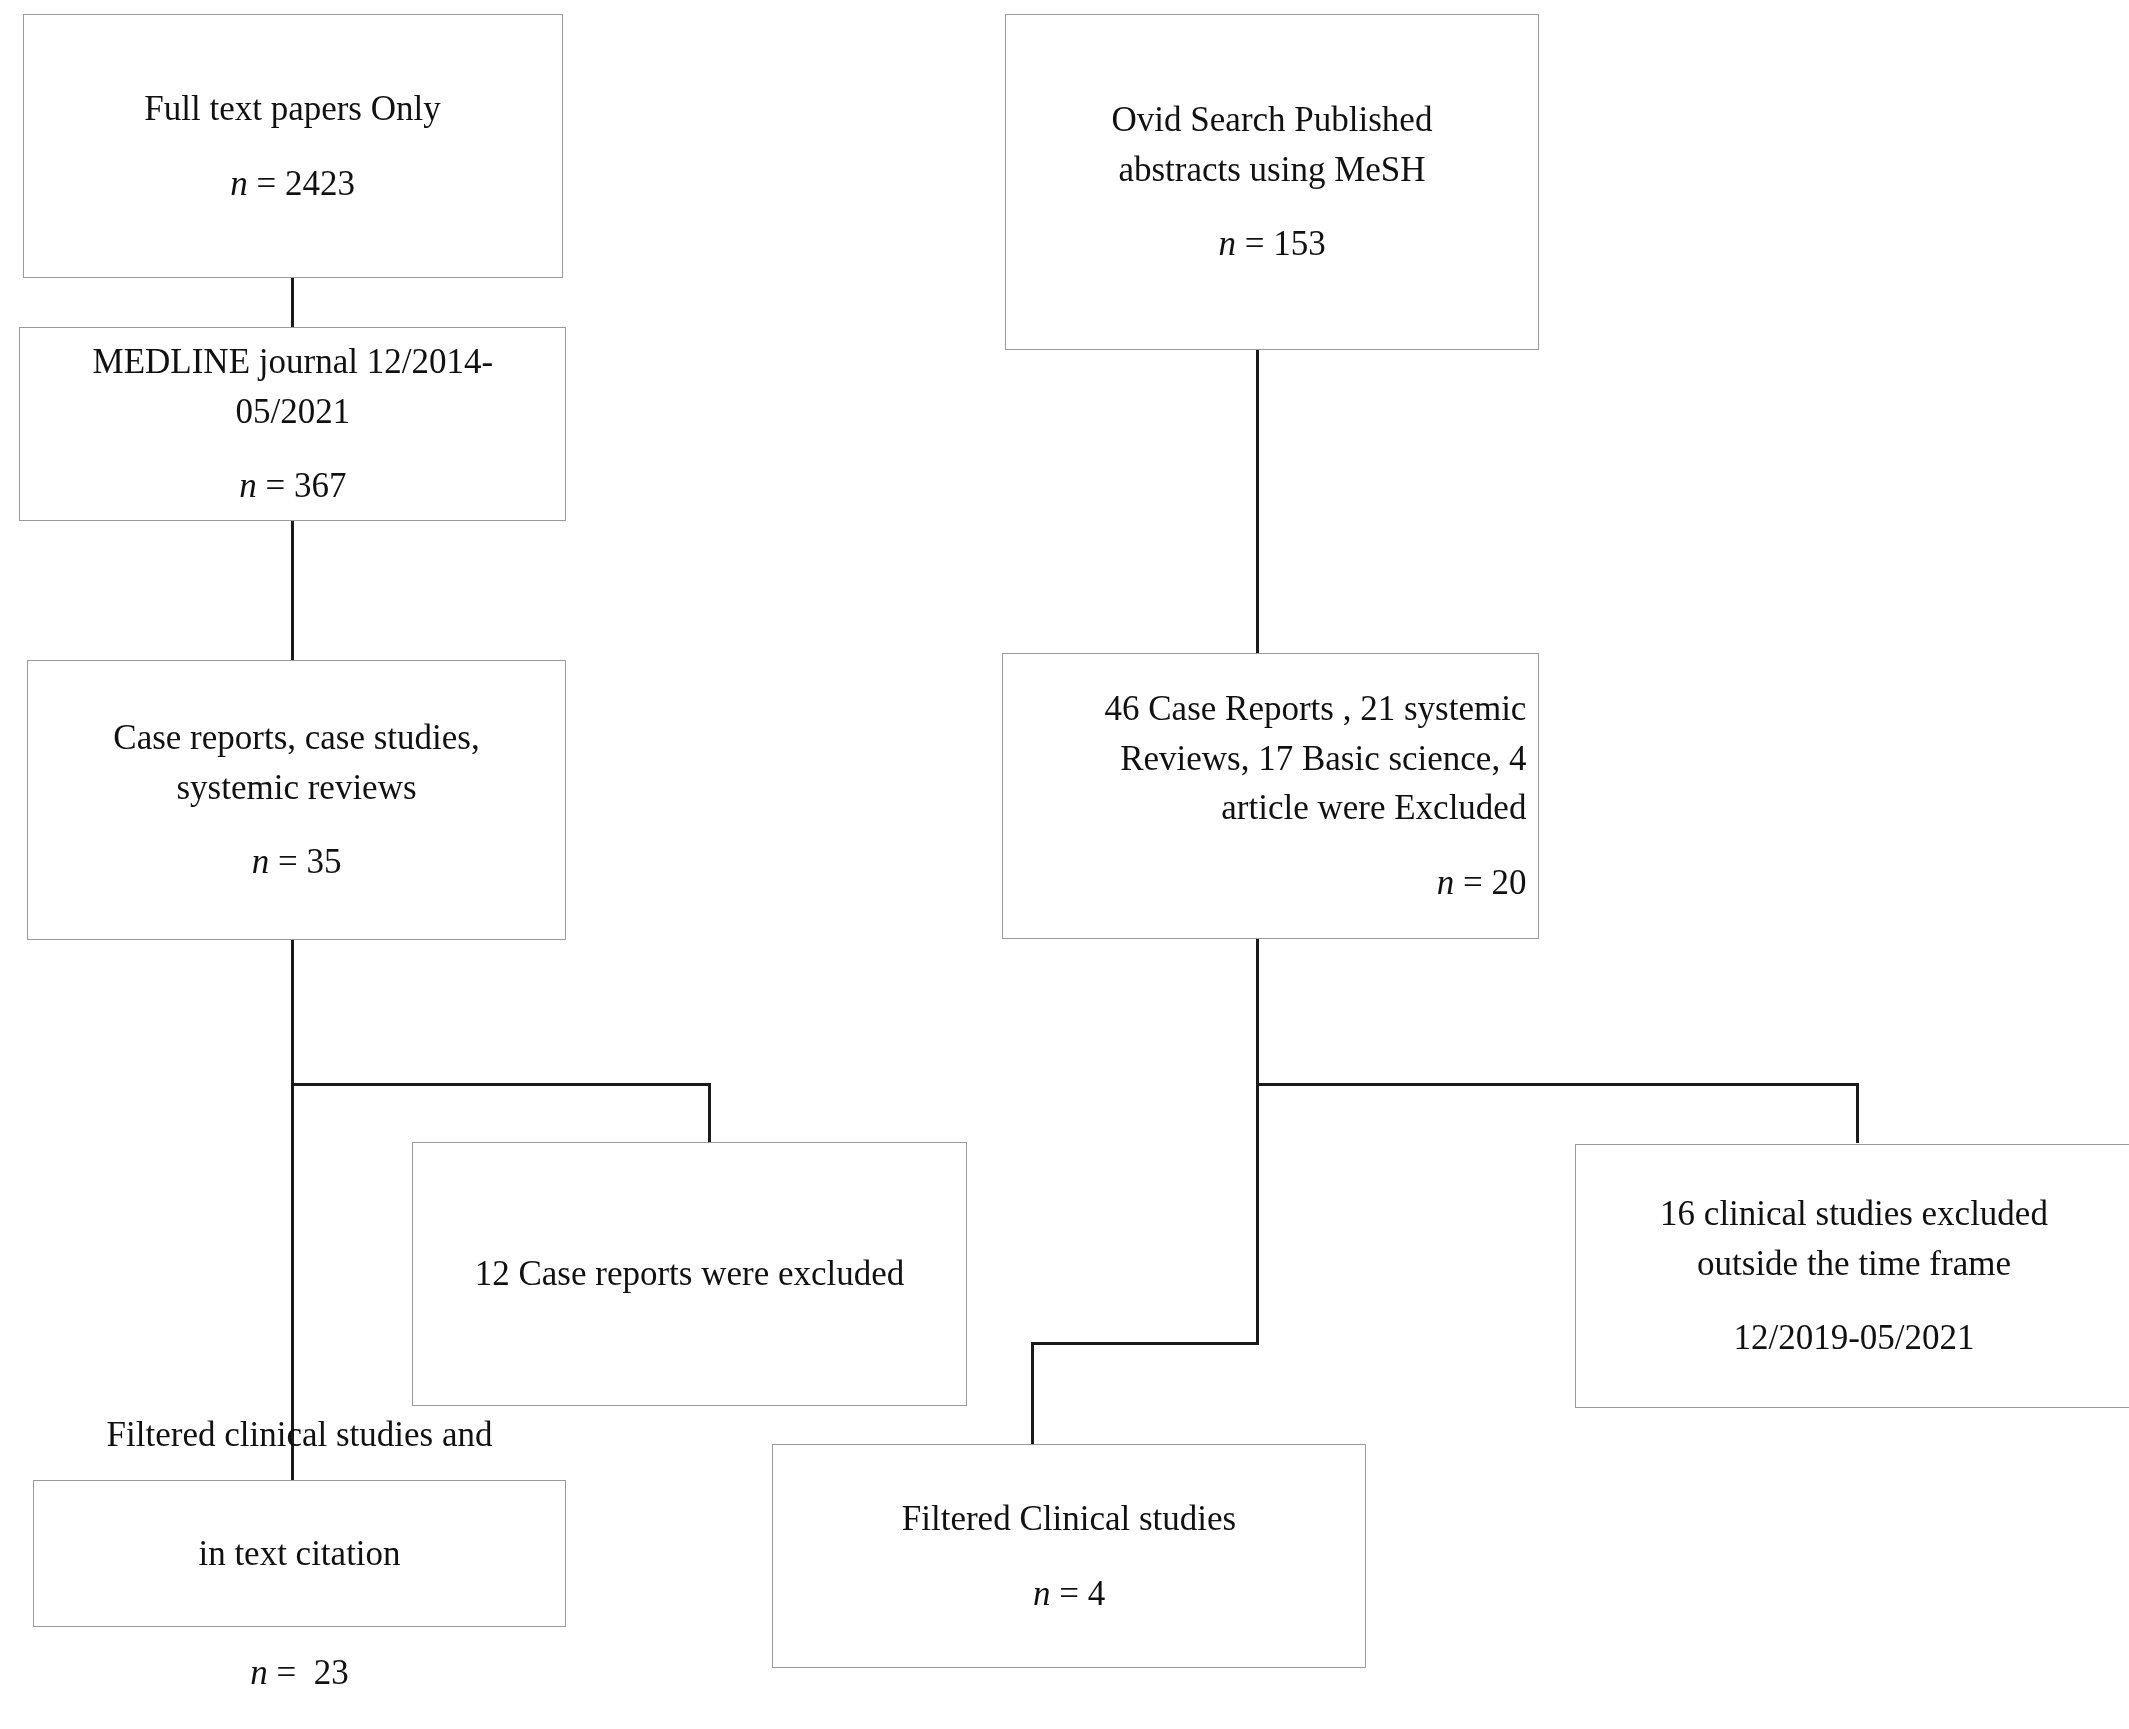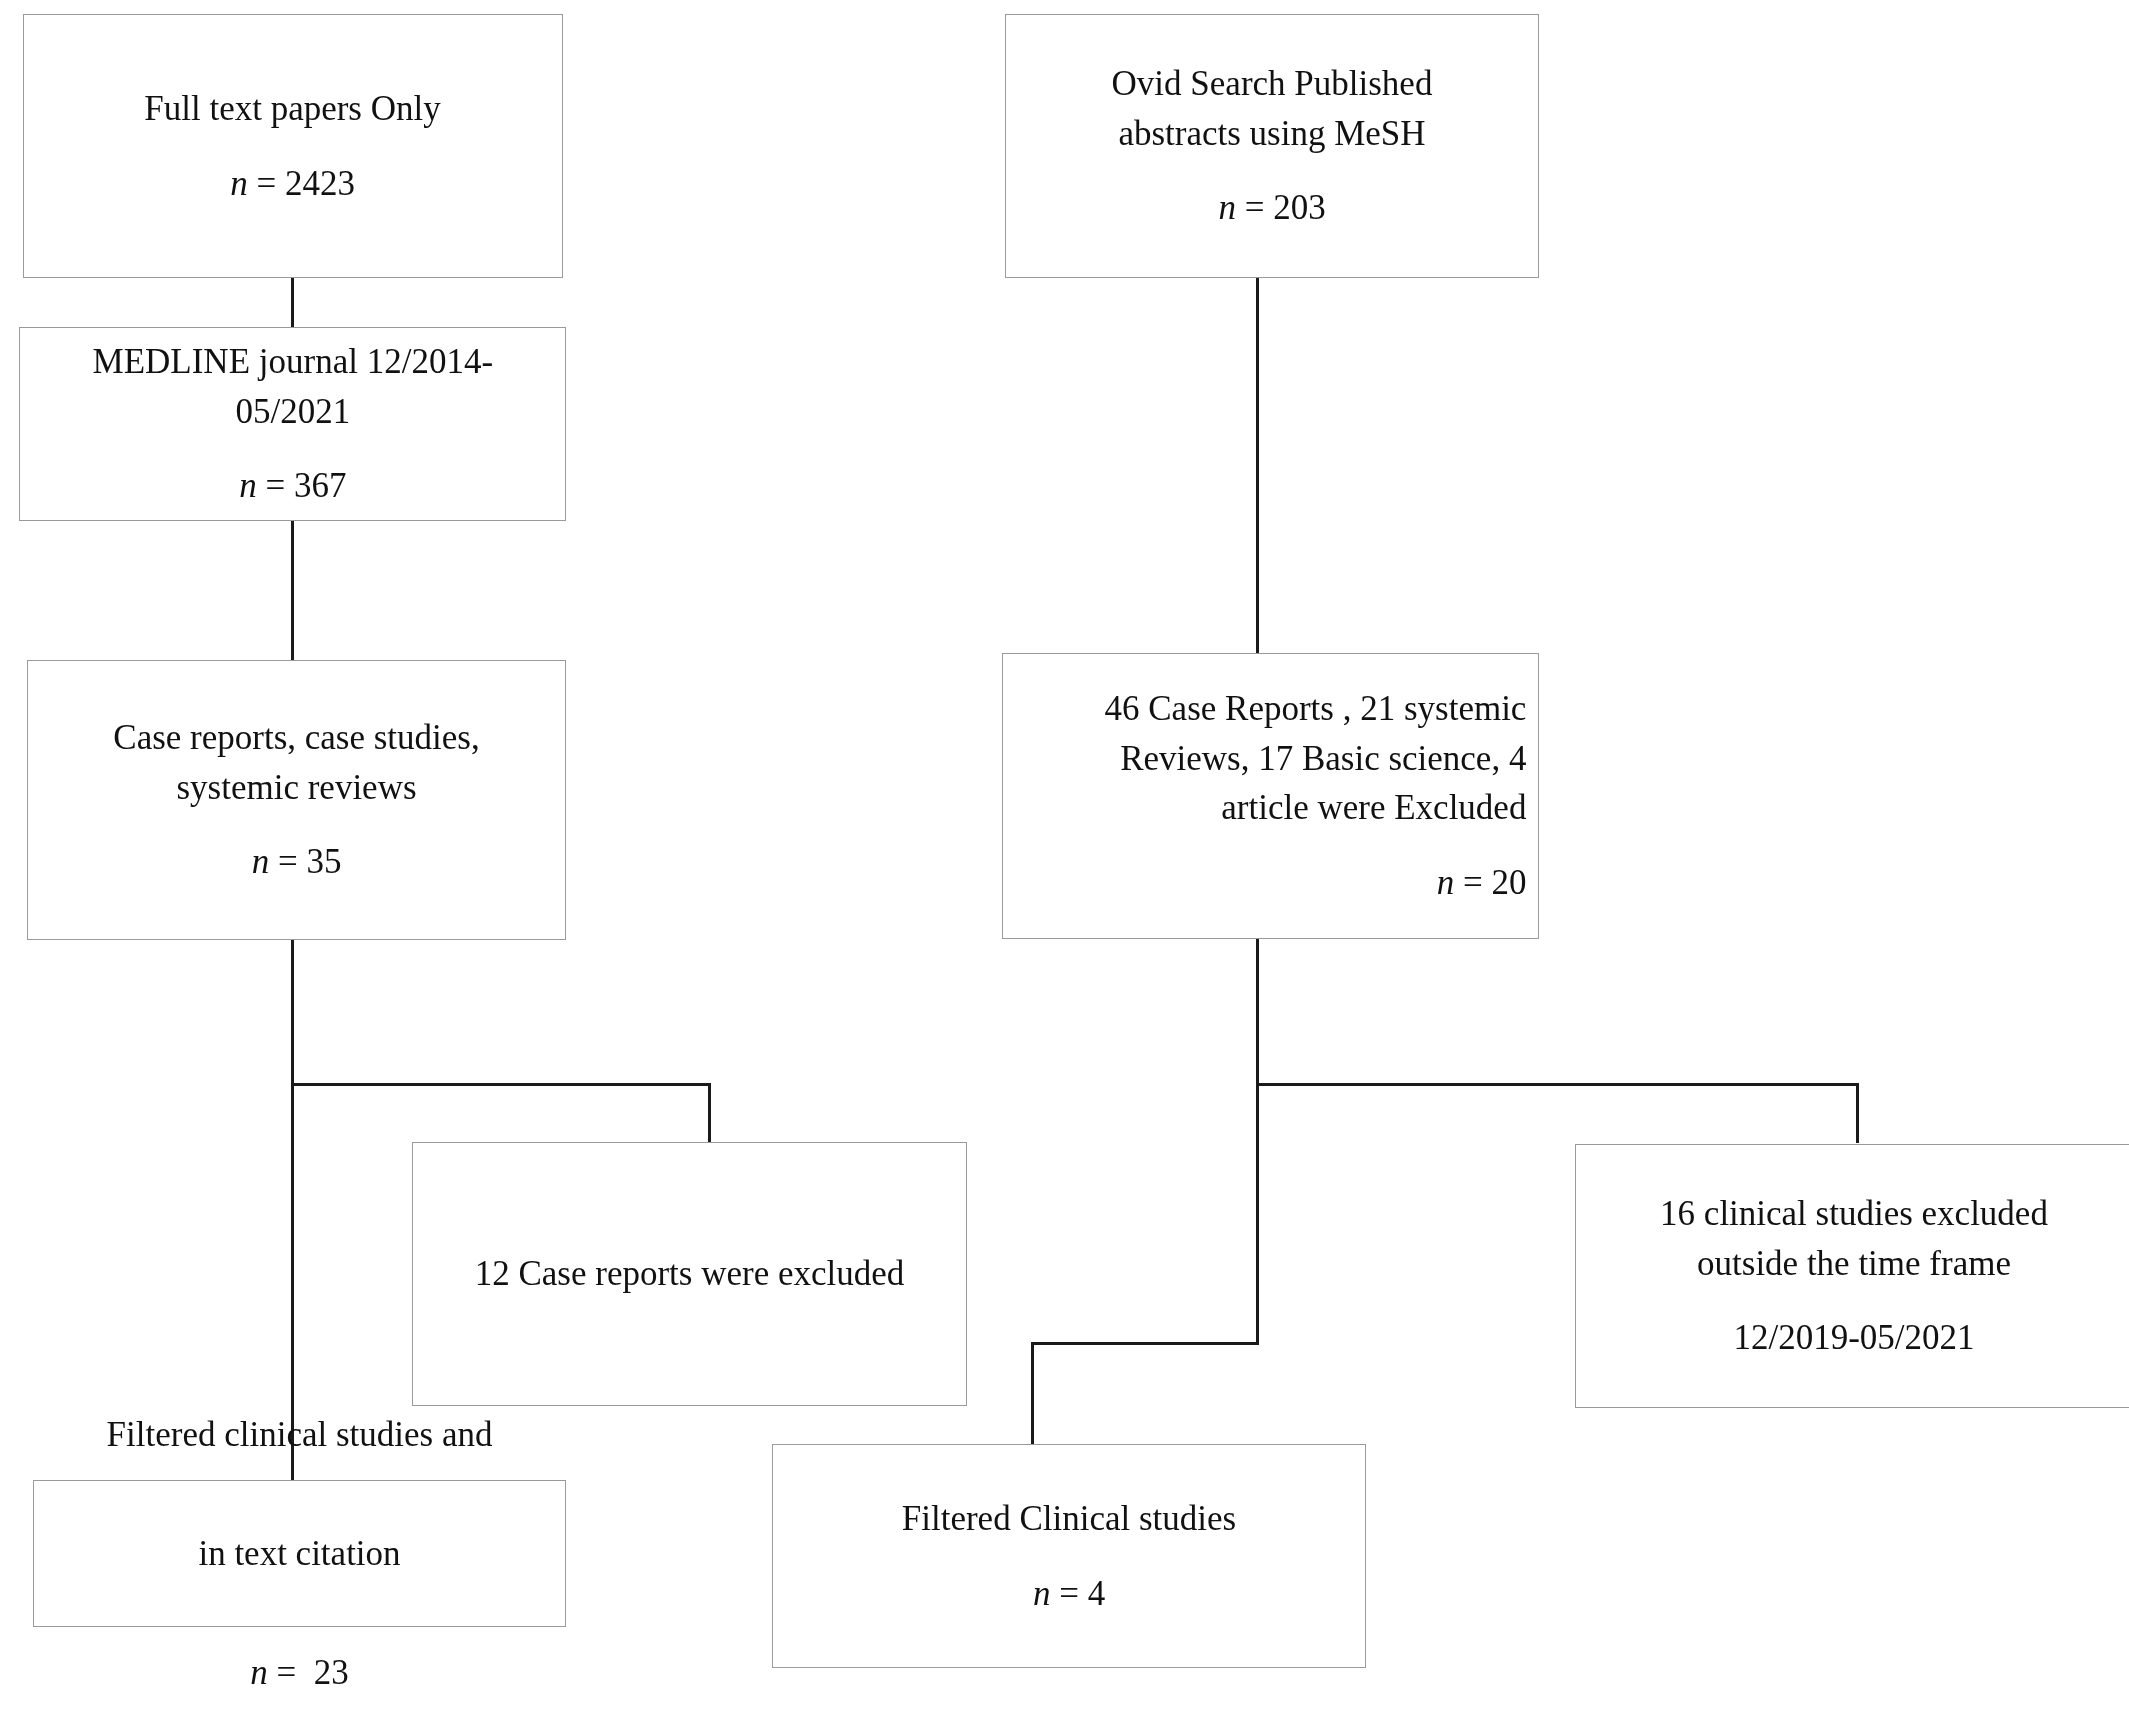--- a/index.html
+++ b/index.html
@@ -72,24 +72,24 @@
   <div class="conn vline" style="left:1856px; top:1083px; height:60px;"></div>
 
   <div class="conn hline" style="left:1031px; top:1342px; width:228px;"></div>
   <div class="conn vline" style="left:1031px; top:1342px; height:104px;"></div>
 
   <div class="node" style="left:22.5px; top:14px; width:540px; height:264px;">
     <span class="ln">Full text papers Only</span>
     <span class="nval"><em>n</em> = <span>2423</span></span>
   </div>
 
-  <div class="node" style="left:1005px; top:14px; width:534px; height:264px;">
+  <div class="node" style="left:1005px; top:14px; width:534px; height:336px;">
     <span class="ln">Ovid Search Published</span>
     <span class="ln">abstracts using MeSH</span>
-    <span class="nval"><em>n</em> = <span>203</span></span>
+    <span class="nval"><em>n</em> = <span>153</span></span>
   </div>
 
   <div class="node" style="left:19.3px; top:327px; width:547px; height:194px;">
     <span class="ln">MEDLINE journal 12/2014-</span>
     <span class="ln">05/2021</span>
     <span class="nval"><em>n</em> = <span>367</span></span>
   </div>
 
   <div class="node" style="left:27px; top:660px; width:539px; height:280px;">
     <span class="ln">Case reports, case studies,</span>

